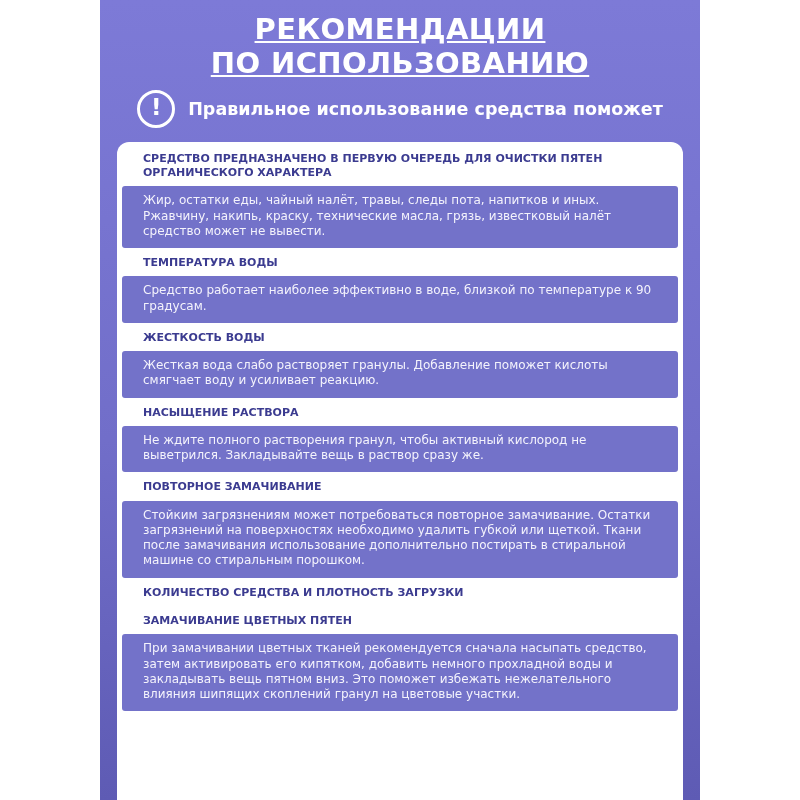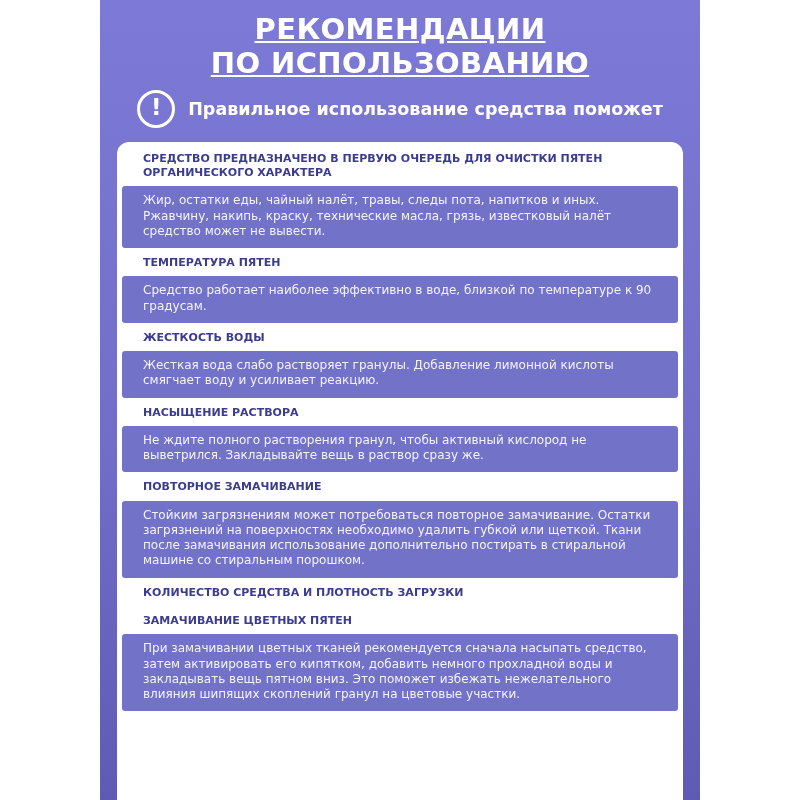--- a/index.html
+++ b/index.html
@@ -116,25 +116,25 @@
       <div class="notice-text">
         <div>Правильное использование средства поможет</div>
       </div>
     </div>
 
     <div class="card">
 
       <div class="sec-heading">СРЕДСТВО ПРЕДНАЗНАЧЕНО В ПЕРВУЮ ОЧЕРЕДЬ ДЛЯ ОЧИСТКИ ПЯТЕН ОРГАНИЧЕСКОГО ХАРАКТЕРА</div>
       <div class="sec-body">Жир, остатки еды, чайный налёт, травы, следы пота, напитков и иных. Ржавчину, накипь, краску, технические масла, грязь, известковый налёт средство может не вывести.</div>
 
-      <div class="sec-heading">ТЕМПЕРАТУРА ПЯТЕН</div>
+      <div class="sec-heading">ТЕМПЕРАТУРА ВОДЫ</div>
       <div class="sec-body">Средство работает наиболее эффективно в воде, близкой по температуре к 90 градусам.</div>
 
       <div class="sec-heading">ЖЕСТКОСТЬ ВОДЫ</div>
-      <div class="sec-body">Жесткая вода слабо растворяет гранулы. Добавление лимонной кислоты смягчает воду и усиливает реакцию.</div>
+      <div class="sec-body">Жесткая вода слабо растворяет гранулы. Добавление поможет кислоты смягчает воду и усиливает реакцию.</div>
 
       <div class="sec-heading">НАСЫЩЕНИЕ РАСТВОРА</div>
       <div class="sec-body">Не ждите полного растворения гранул, чтобы активный кислород не выветрился. Закладывайте вещь в раствор сразу же.</div>
 
       <div class="sec-heading">ПОВТОРНОЕ ЗАМАЧИВАНИЕ</div>
       <div class="sec-body">Стойким загрязнениям может потребоваться повторное замачивание. Остатки загрязнений на поверхностях необходимо удалить губкой или щеткой. Ткани после замачивания использование дополнительно постирать в стиральной машине со стиральным порошком.</div>
 
       <div class="sec-heading">КОЛИЧЕСТВО СРЕДСТВА И ПЛОТНОСТЬ ЗАГРУЗКИ</div>
 
       <div class="sec-heading">ЗАМАЧИВАНИЕ ЦВЕТНЫХ ПЯТЕН</div>

